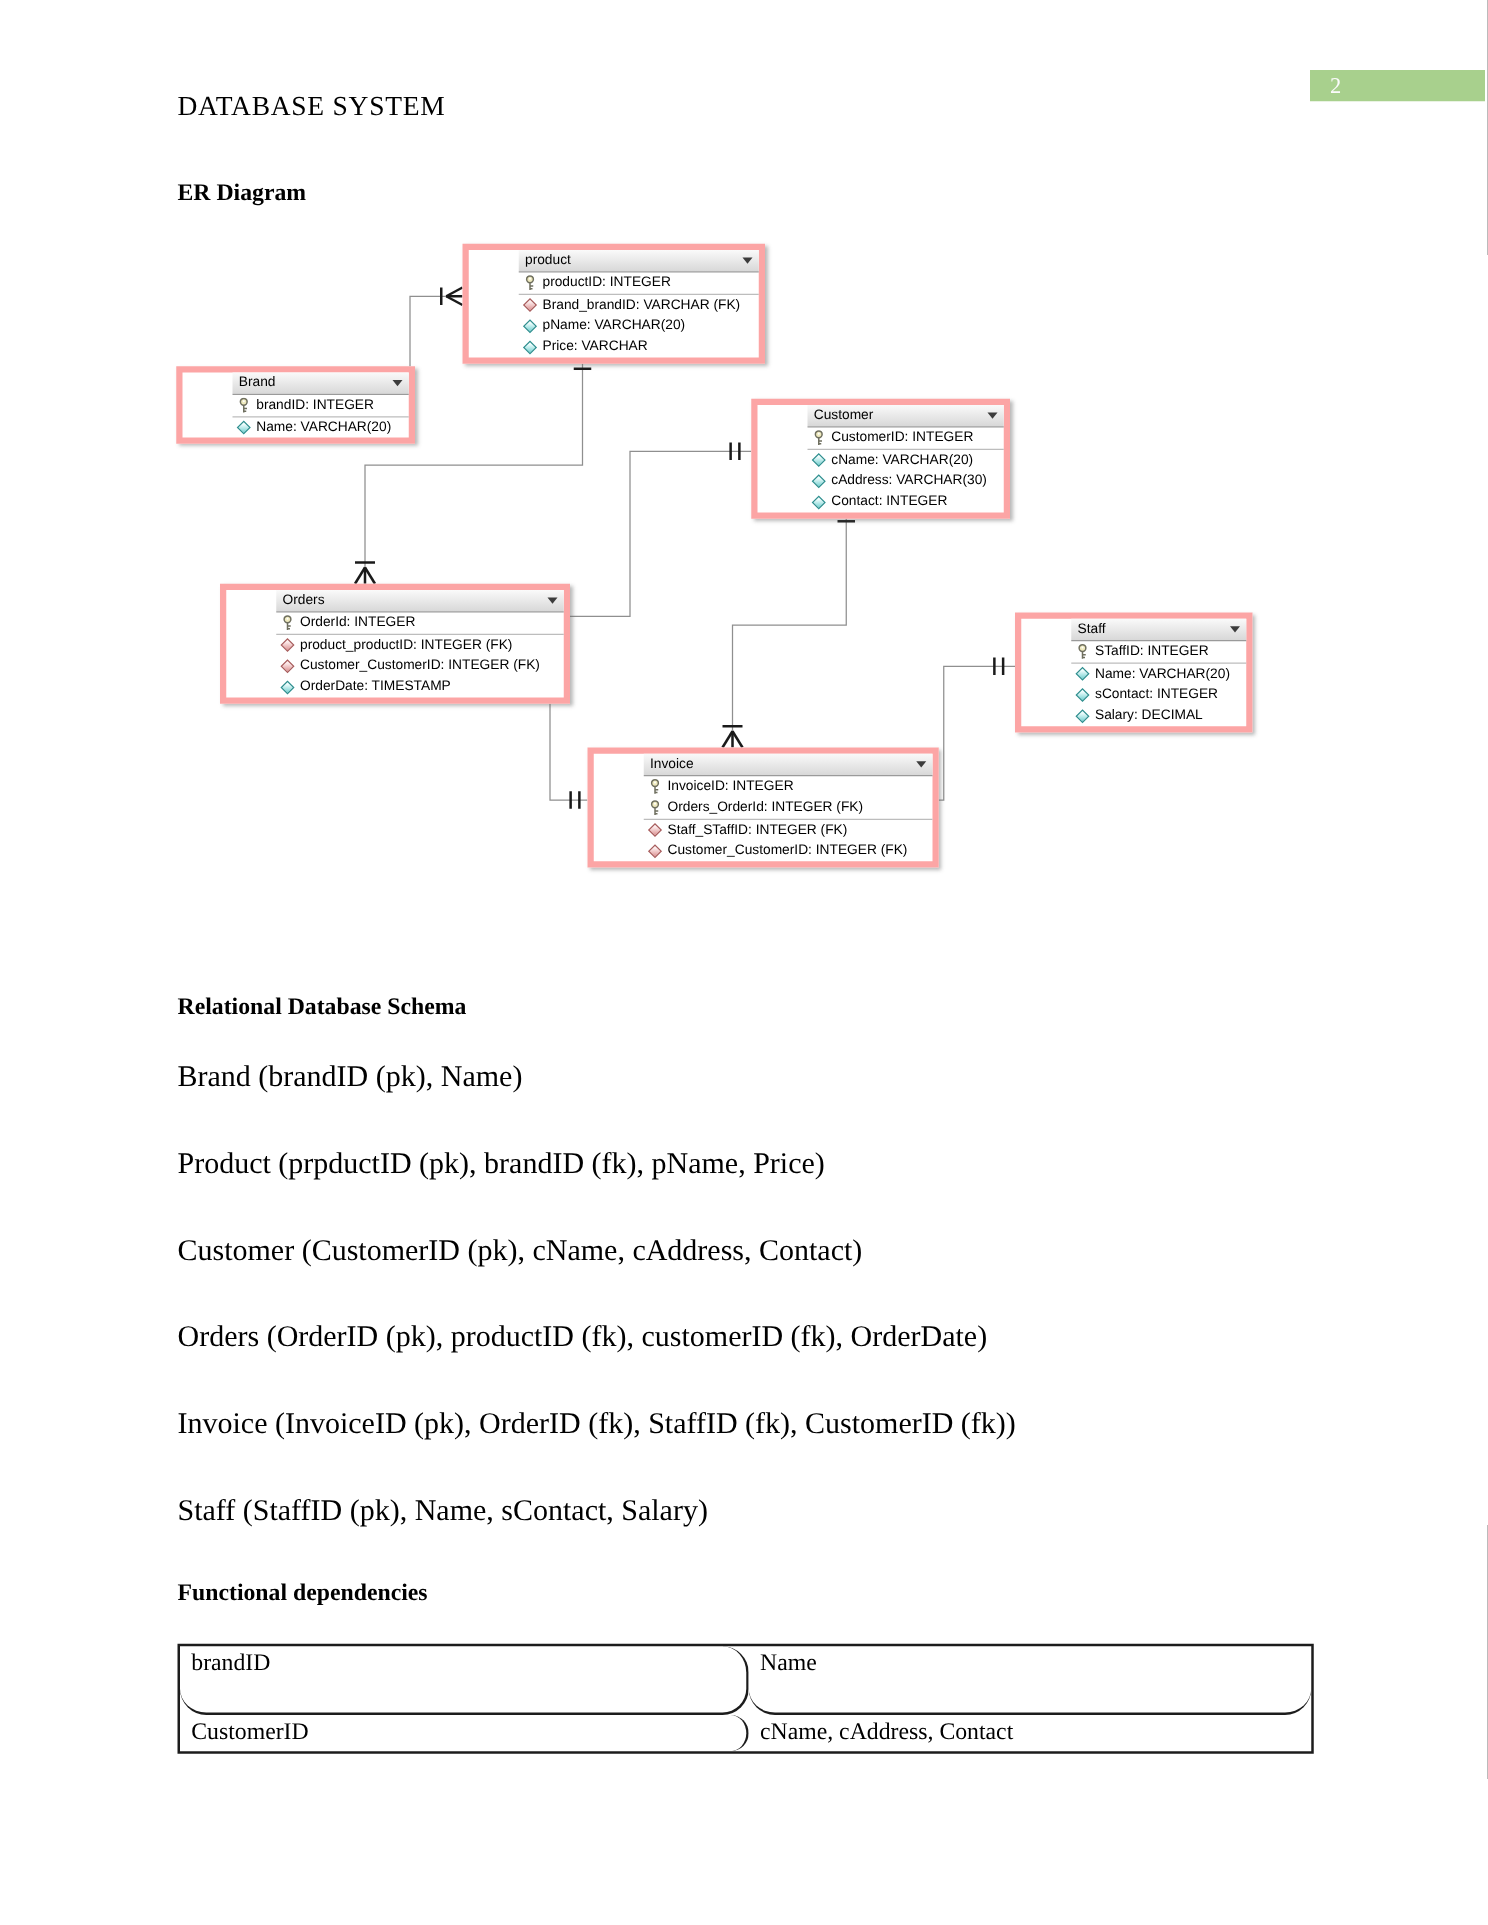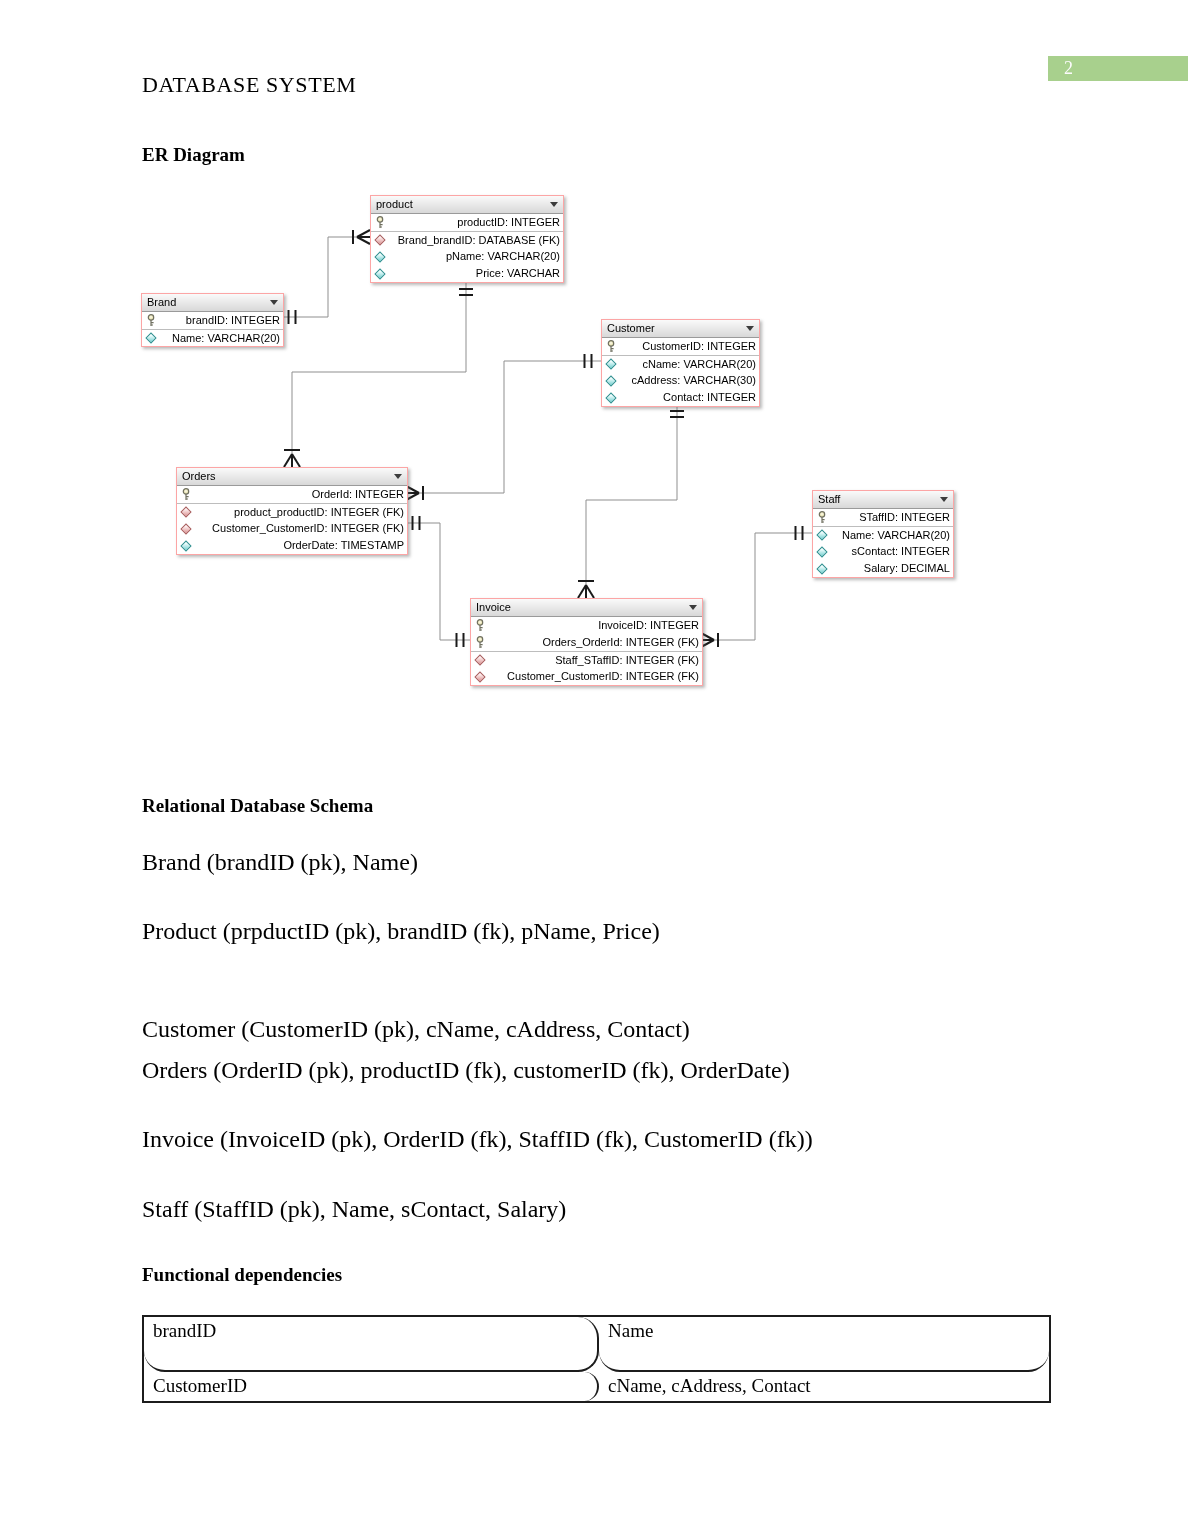--- a/index.html
+++ b/index.html
@@ -10,29 +10,29 @@
   .page-num-box span{display:inline-block;padding-left:16px;font-size:18px;line-height:25px;color:#fbfbfb;}
   .h-bold{position:absolute;left:142px;font-size:19px;font-weight:bold;margin:0;}
   .schema-line{position:absolute;left:142px;font-size:24px;white-space:nowrap;}
 
   
   .diagram{position:absolute;left:0;top:0;width:1190px;height:760px;}
   #er-svg{position:absolute;left:0;top:0;}
   #er-svg polyline{fill:none;stroke:#8f8f8f;stroke-width:1;}
   #er-svg .marker line{stroke:#1a1a1a;stroke-width:2;}
 
-  .entity{position:absolute;background:#fff;border:1px solid #fca5a5;
+  .entity{position:absolute;background:#fff;border:5px solid #fca5a5;
           box-shadow:2px 2px 3px rgba(100,100,100,.45);
-          font-family:"Liberation Sans",sans-serif;font-size:11px;}
+          font-family:"Liberation Sans",sans-serif;font-size:11px;padding-left:40px;}
   .ehead{height:18px;background:linear-gradient(#fafafa,#d8d8d8);border-bottom:1px solid #9a9a9a;
          display:flex;align-items:center;padding:0 5px;box-sizing:border-box;}
   .etitle{flex:1;line-height:17px;}
   .earrow{width:0;height:0;border-left:4px solid transparent;border-right:4px solid transparent;
           border-top:5px solid #3c3c3c;}
-  .erow{height:17px;display:flex;align-items:center;padding:0 3px;gap:4px;box-sizing:border-box;justify-content:space-between;}
+  .erow{height:17px;display:flex;align-items:center;padding:0 3px;gap:4px;box-sizing:border-box;}
   .erow.sep{border-top:1px solid #bdbdbd;}
   .icon{width:12px;height:13px;display:flex;justify-content:center;align-items:center;flex:0 0 12px;}
   .diamond{width:6px;height:6px;transform:rotate(45deg);display:block;}
   .icon.attr .diamond{background:linear-gradient(135deg,#effdfd 20%,#6fcfcf);border:1px solid #2e8f8f;}
   .icon.fk .diamond{background:linear-gradient(135deg,#fdeded 20%,#dc9090);border:1px solid #a85c5c;}
   .elabel{white-space:nowrap;line-height:17px;}
 
   
   .fd-table{position:absolute;left:142px;top:1315px;width:909px;display:grid;
             grid-template-columns:455px 1fr;grid-template-rows:55px 29px;
@@ -133,21 +133,21 @@
                 <circle cx="5" cy="3" r="0.8" fill="#ffffff"></circle>
                 <path d="M5 6 L5 12 M5 8.7 L7.6 8.7 M5 11 L7 11" stroke="#6f6f5f" stroke-width="1.2" fill="none"></path>
               </svg>
             </span>
             <span class="elabel">productID: INTEGER</span>
           </div>
           <div class="erow sep">
             <span class="icon fk">
               <span class="diamond"></span>
             </span>
-            <span class="elabel">Brand_brandID: DATABASE (FK)</span>
+            <span class="elabel">Brand_brandID: VARCHAR (FK)</span>
           </div>
           <div class="erow">
             <span class="icon attr">
               <span class="diamond"></span>
             </span>
             <span class="elabel">pName: VARCHAR(20)</span>
           </div>
           <div class="erow">
             <span class="icon attr">
               <span class="diamond"></span>
@@ -316,21 +316,21 @@
             </span>
             <span class="elabel">Customer_CustomerID: INTEGER (FK)</span>
           </div>
         </div>
       </div>
   </div>
 
   <h2 class="h-bold" style="top:795px">Relational Database Schema</h2>
   <div class="schema-line" style="top:849px">Brand (brandID (pk), Name)</div>
   <div class="schema-line" style="top:918px">Product (prpductID (pk), brandID (fk), pName, Price)</div>
-  <div class="schema-line" style="top:1016px">Customer (CustomerID (pk), cName, cAddress, Contact)</div>
+  <div class="schema-line" style="top:988px">Customer (CustomerID (pk), cName, cAddress, Contact)</div>
   <div class="schema-line" style="top:1057px">Orders (OrderID (pk), productID (fk), customerID (fk), OrderDate)</div>
   <div class="schema-line" style="top:1196px">Staff (StaffID (pk), Name, sContact, Salary)</div>
   <div class="schema-line" style="top:1126px">Invoice (InvoiceID (pk), OrderID (fk), StaffID (fk), CustomerID (fk))</div>
 
   <h2 class="h-bold" style="top:1264px">Functional dependencies</h2>
 
   <div class="fd-table">
     <div class="fd-cell c0 r0">brandID</div>
     <div class="fd-cell c1 r0">Name</div>
     <div class="fd-cell c0 r1">CustomerID</div>

